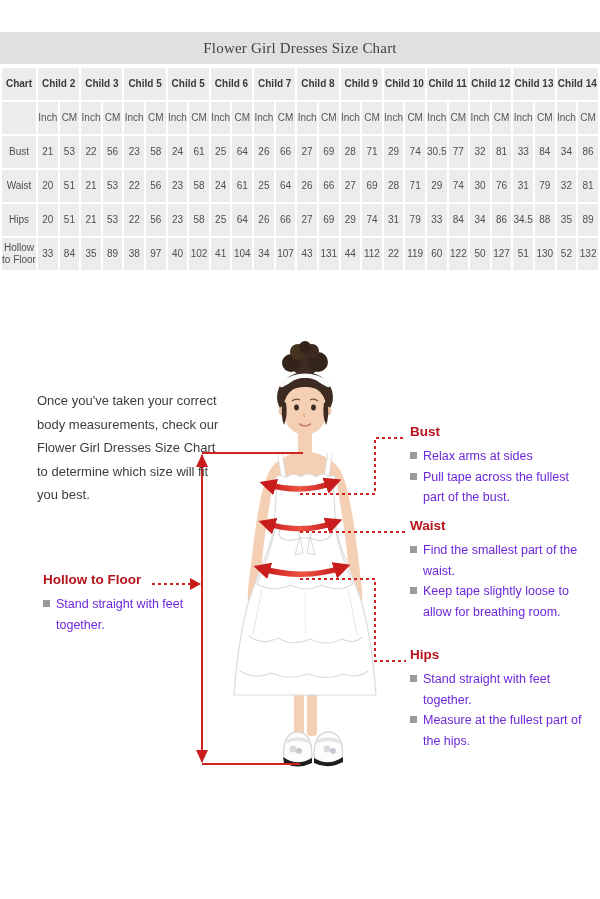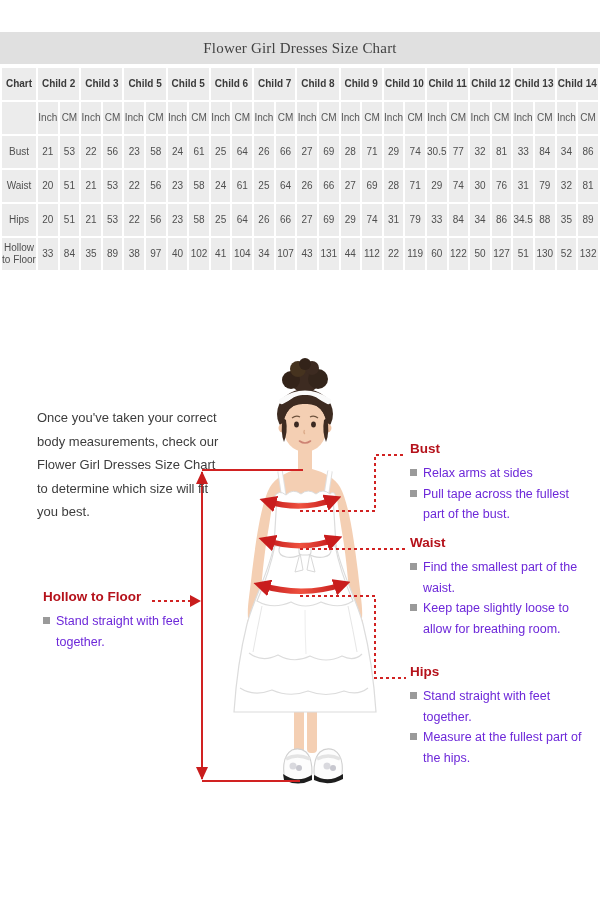--- a/index.html
+++ b/index.html
@@ -5,21 +5,21 @@
   html,body{margin:0;padding:0;background:#fff;}
   .page{position:relative;width:600px;height:899px;background:#fff;overflow:hidden;
         font-family:"Liberation Sans","DejaVu Sans",sans-serif;}
   .title-bar{margin-top:32px;height:32px;background:#e0e0e0;display:flex;align-items:center;
         justify-content:center;font-size:15px;color:#424242;letter-spacing:.2px;font-family:Liberation Serif, serif;}
   .size-table{width:600px;border-collapse:separate;border-spacing:2px;table-layout:fixed;margin-top:2px;}
   .size-table th,.size-table td{background:#ececec;text-align:center;vertical-align:middle;padding:0;
         font-size:10px;color:#4f4f4f;height:32px;line-height:1.2;overflow:hidden;font-weight:400;}
   .size-table th.hdr{font-weight:700;color:#3a3a3a;}
   .size-table th.unit{font-weight:400;color:#565656;}
-  .figure{position:absolute;left:0;top:340px;width:600px;height:559px;}
+  .figure{position:absolute;left:0;top:323px;width:600px;height:559px;}
   .overlay{position:absolute;left:0;top:0;}
   .blk{position:absolute;}
   .intro{left:37px;top:66px;width:184px;font-size:13px;line-height:23.5px;color:#3d3d3d;}
   .g-head{font-size:13.5px;font-weight:700;color:#b5121b;margin-bottom:7px;}
   .g-item{display:flex;font-size:12.5px;line-height:20.5px;color:#6d28d9;}
   .sq{width:7px;height:7px;background:#9a9a9a;margin:6px 6px 0 0;flex:0 0 7px;}
   .g-bust{left:410px;top:101px;width:180px;}
   .g-waist{left:410px;top:195px;width:180px;}
   .g-hips{left:410px;top:324px;width:180px;}
   .g-hollow{left:43px;top:249px;width:186px;}

